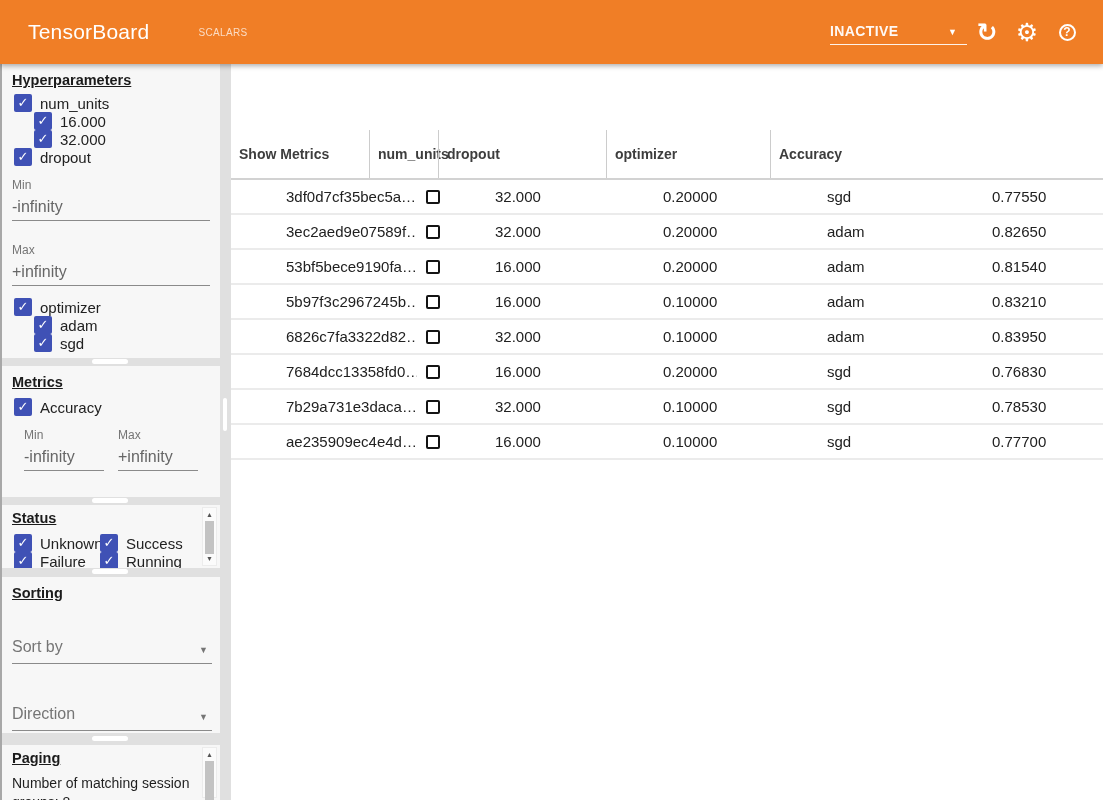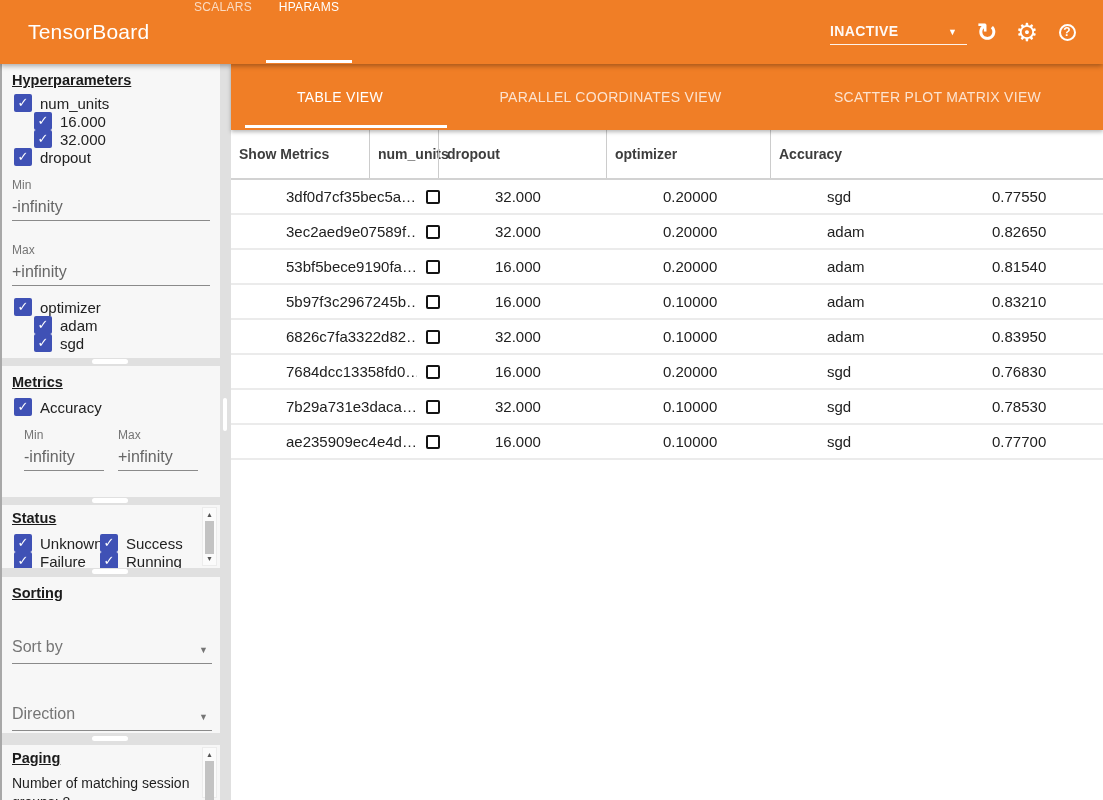--- a/index.html
+++ b/index.html
@@ -4,22 +4,22 @@
 <style>
   * { box-sizing: border-box; }
   body { margin:0; background:#fff; font-family:"Liberation Sans","DejaVu Sans",sans-serif; }
   .app { position:relative; width:1103px; height:800px; overflow:hidden; background:#7dd3fc; }
 
   
   .topbar { position:absolute; left:0; top:0; width:1103px; height:64px; background:#f07e26;
             box-shadow:0 2px 5px rgba(0,0,0,0.32); z-index:30; }
   .brand { position:absolute; left:28px; top:20px; color:#fff; font-size:21px; font-weight:500; letter-spacing:.2px; }
   .top-tabs { position:absolute; left:180px; top:0; height:64px; display:flex; }
-  .top-tab { width:86px; height:64px; display:flex; justify-content:center;
-             color:rgba(255,255,255,0.72); font-size:12px; letter-spacing:.3px; position:relative; cursor:pointer; }
+  .top-tab { width:86px; height:64px; display:flex; align-items:center; justify-content:center;
+             color:rgba(255,255,255,0.72); font-size:10px; letter-spacing:.3px; position:relative; cursor:pointer; }
   .top-tab.active { color:#fff; }
   .tab-underline { position:absolute; left:0; right:0; bottom:1px; height:3px; background:#fff; }
 
   .reload-select { position:absolute; left:830px; top:0; width:137px; height:64px; cursor:pointer; }
   .reload-value { position:absolute; left:0; top:23px; font-size:14px; color:rgba(255,255,255,0.95); letter-spacing:.4px;font-weight:bold; }
   .reload-underline { position:absolute; left:0; top:44px; width:137px; height:1px; background:rgba(255,255,255,0.9); }
   .reload-arrow { position:absolute; right:10px; top:27px; color:#fff; font-size:9px; }
 
   .icon-btn { position:absolute; top:0; width:40px; height:64px; display:flex; align-items:center;
               justify-content:center; color:#fff; cursor:pointer; }
@@ -103,24 +103,20 @@
 <body>
 
 <div class="app">
 
   <header class="topbar">
     <div class="brand">TensorBoard</div>
     <nav class="top-tabs">
       <div class="top-tab">
         <span>SCALARS</span>
       </div>
-      <div class="top-tab active">
-        <span>HPARAMS</span>
-        <span class="tab-underline"></span>
-      </div>
     </nav>
     <div class="reload-select">
       <span class="reload-value">INACTIVE</span>
       <span class="reload-arrow">▼</span>
       <span class="reload-underline"></span>
     </div>
     <div class="icon-btn" style="left:967px;">
       <span class="refresh-glyph">↻</span>
     </div>
     <div class="icon-btn" style="left:1007px;">
@@ -243,32 +239,20 @@
         <span class="sthumb" id="paging-thumb"></span>
       </div>
     </section>
   </aside>
 
   <div class="vdivider">
     <div class="vhandle"></div>
   </div>
 
   <main class="main">
-    <div class="viewbar">
-      <div class="view-tab active" id="vt0">
-        <span>TABLE VIEW</span>
-        <span class="view-underline"></span>
-      </div>
-      <div class="view-tab" id="vt1">
-        <span>PARALLEL COORDINATES VIEW</span>
-      </div>
-      <div class="view-tab" id="vt2">
-        <span>SCATTER PLOT MATRIX VIEW</span>
-      </div>
-    </div>
 
     <div class="table">
       <div class="thead">
         <div class="th">Show Metrics</div>
         <div class="th">num_units</div>
         <div class="th">dropout</div>
         <div class="th">optimizer</div>
         <div class="th">Accuracy</div>
       </div>
 

